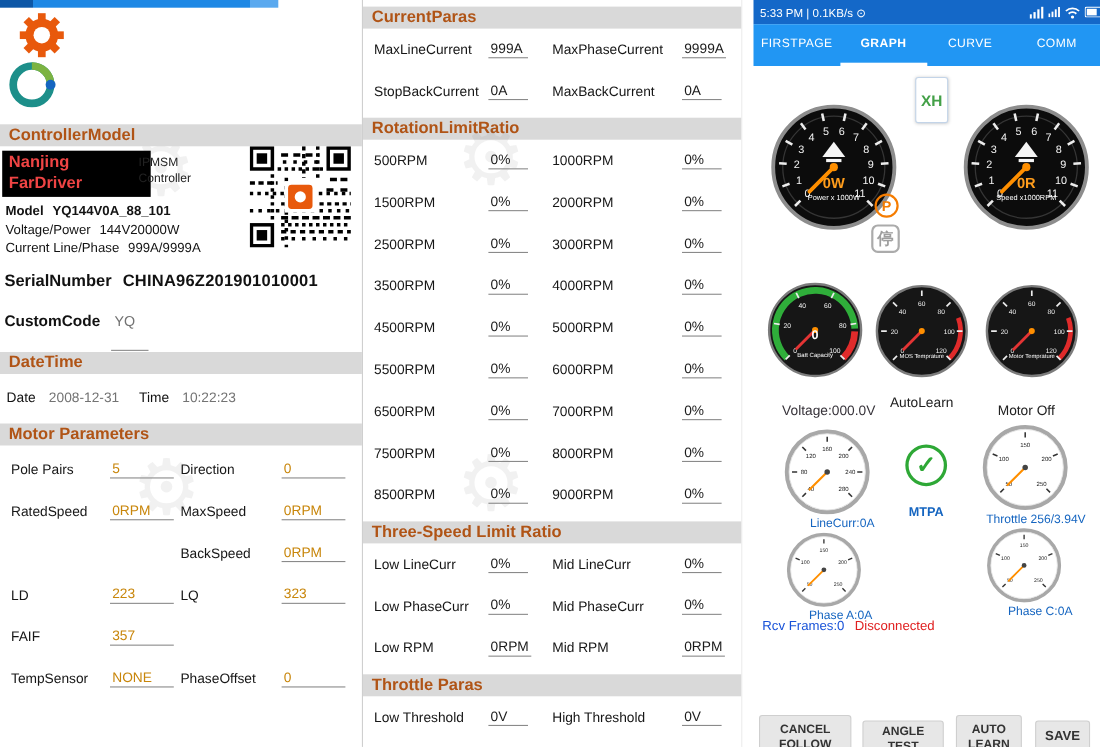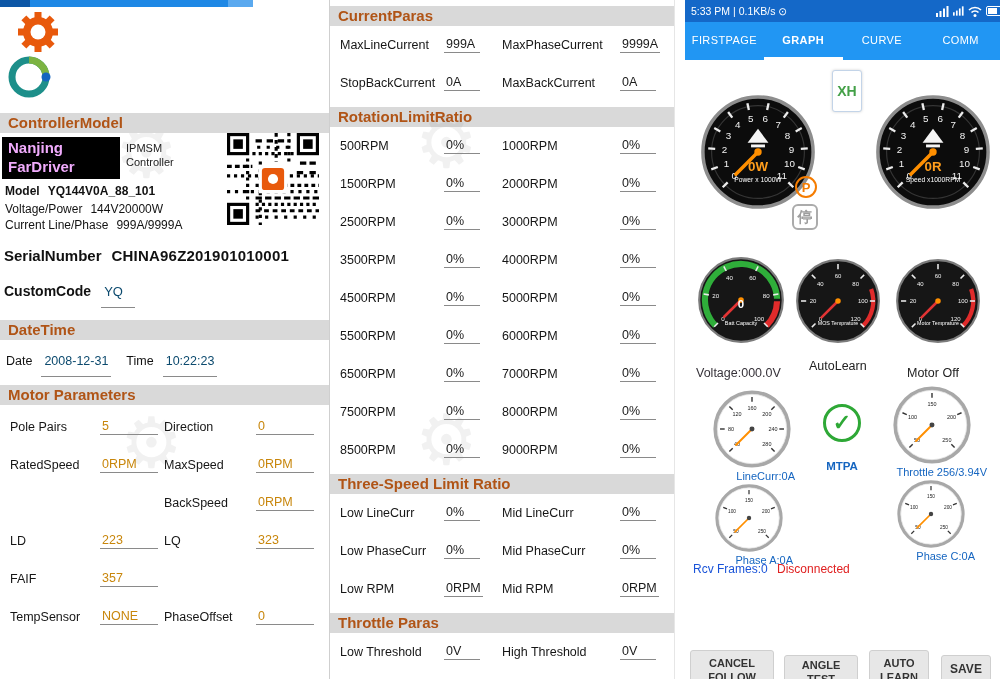--- a/index.html
+++ b/index.html
@@ -29,32 +29,32 @@
   .rows-mid .value{min-width:36px;color:#1a1a1a}
   .value.empty{border-bottom:none}
 
   .topbar{position:absolute;left:0;top:0;width:253px;height:7px;
           background:linear-gradient(90deg,#0d57a6 0 12%,#1e88e5 12% 90%,#5aa9ef 90%)}
   .logo{position:absolute;left:2px;top:6px;width:95px;height:102px}
   .logo .gear{position:absolute;left:6px;top:0}
   .logo .swirl{position:absolute;left:0;top:44px}
   .wm{position:absolute;font-size:70px;color:#555;opacity:.08;line-height:1;pointer-events:none}
 
-  .brandbox{position:absolute;left:2px;top:137px;width:118px;background:#000;color:#f0abfc;
+  .brandbox{position:absolute;left:2px;top:137px;width:135px;background:#000;color:#ef4444;
             font-size:15px;font-weight:bold;line-height:1.25;padding:2px 6px}
   .brandright{position:absolute;left:126px;top:141px;font-size:11px;color:#222;line-height:1.3}
   .qr{position:absolute;right:10px;top:133px;width:92px;height:92px}
   .iline{position:absolute;left:5px;font-size:12px;color:#131313;white-space:nowrap}
   .iline span + span{margin-left:8px}
   .bold{font-weight:bold}
   .serial{position:absolute;left:4px;top:247px;font-size:15px;font-weight:bold;white-space:nowrap}
   .serial span + span{margin-left:10px;letter-spacing:.2px}
   .custom{position:absolute;left:4px;top:283px;font-size:14px;font-weight:bold}
-  .oval{color:#0c4a6e;border-bottom:1.4px solid #8a8a8a;font-size:12.5px;
-        padding:0 3px 8px 3px;font-weight:normal}
+  .oval{color:#737373;border-bottom:1.4px solid #8a8a8a;font-size:12.5px;
+        padding:0 3px 19px 3px;font-weight:normal}
   .custom .oval{margin-left:10px;display:inline-block;min-width:34px;font-size:13px}
   .daterow{position:absolute;left:6px;top:354px;display:flex;gap:9px;align-items:baseline}
   .daterow .lbl{font-size:12.5px}
 
   
   .device{position:absolute;left:10px;top:0;width:315px;height:679px}
   .statusbar{position:absolute;top:0;left:0;width:325px;height:22px;background:#1468c8;
              color:#fff;display:flex;align-items:center;justify-content:space-between;
              padding:0 6px;font-size:10.5px}
   .sb-icons{display:flex;align-items:center;gap:4px}
@@ -67,21 +67,21 @@
   .xh{position:absolute;left:147px;top:10px;width:30px;height:42px;border:1px solid #c3d4e8;
       border-radius:3px;background:#fff;display:flex;align-items:center;justify-content:center;
       font-weight:bold;color:#43a047;font-size:14px;box-shadow:0 0 3px rgba(0,0,0,.18);cursor:pointer}
   .picon{position:absolute;left:110px;top:116px;width:22px;height:22px;border:2.5px solid #f57c00;
          border-radius:50%;color:#f57c00;font-weight:bold;font-size:13px;display:flex;
          align-items:center;justify-content:center;cursor:pointer}
   .stopicon{position:absolute;left:107px;top:144px;width:26px;height:26px;border:2px solid #ababab;
             border-radius:6px;color:#9e9e9e;font-size:15px;font-weight:bold;display:flex;
             align-items:center;justify-content:center;cursor:pointer}
   .txt{position:absolute;font-size:12.5px;color:#222}
-  .voltage{left:11px;top:306px;color:#37333a}
+  .voltage{left:26px;top:306px;color:#37333a}
   .autolearn{left:124px;top:299px;width:64px;word-break:break-all;line-height:1.25}
   .motoroff{left:222px;top:306px}
   .cap{position:absolute;color:#1565c0;font-size:11px;text-align:right}
   .mtpa{position:absolute;left:138px;top:400px;width:38px;text-align:center;color:#1565c0;
         font-weight:bold;font-size:11.5px}
   .check{position:absolute;left:138px;top:344px;width:38px;height:38px;border:3.5px solid #2ea836;
          border-radius:50%;display:flex;align-items:center;justify-content:center;color:#2ea836;
          font-size:22px;font-weight:bold;cursor:pointer;background:#fff}
   .rcv{position:absolute;left:8px;top:502px;font-size:12px}
   .rcvb{color:#1953d8}

